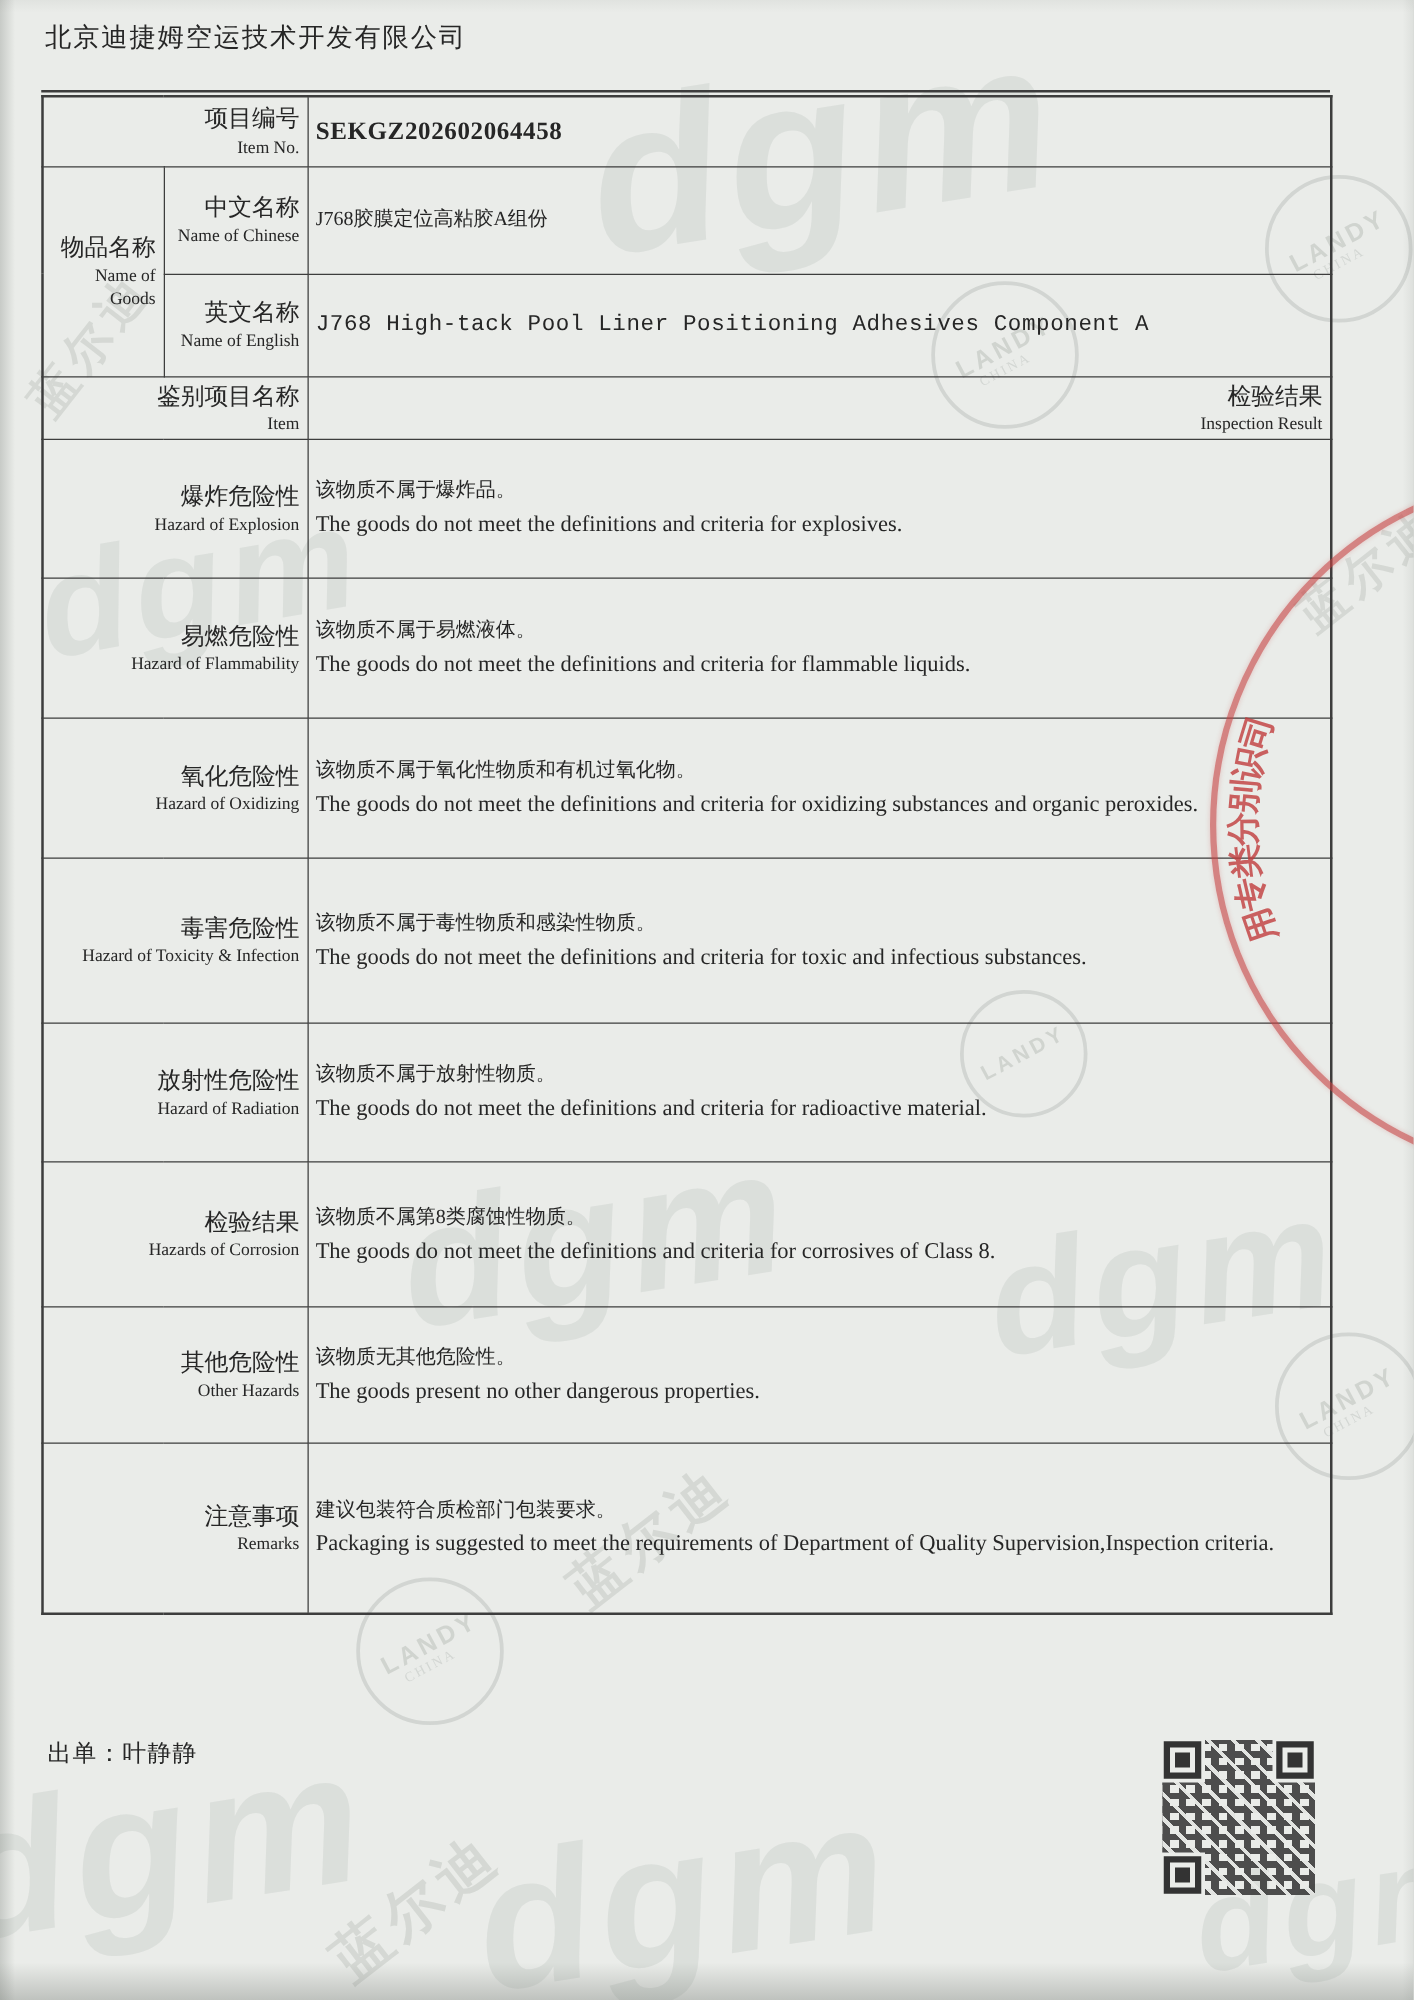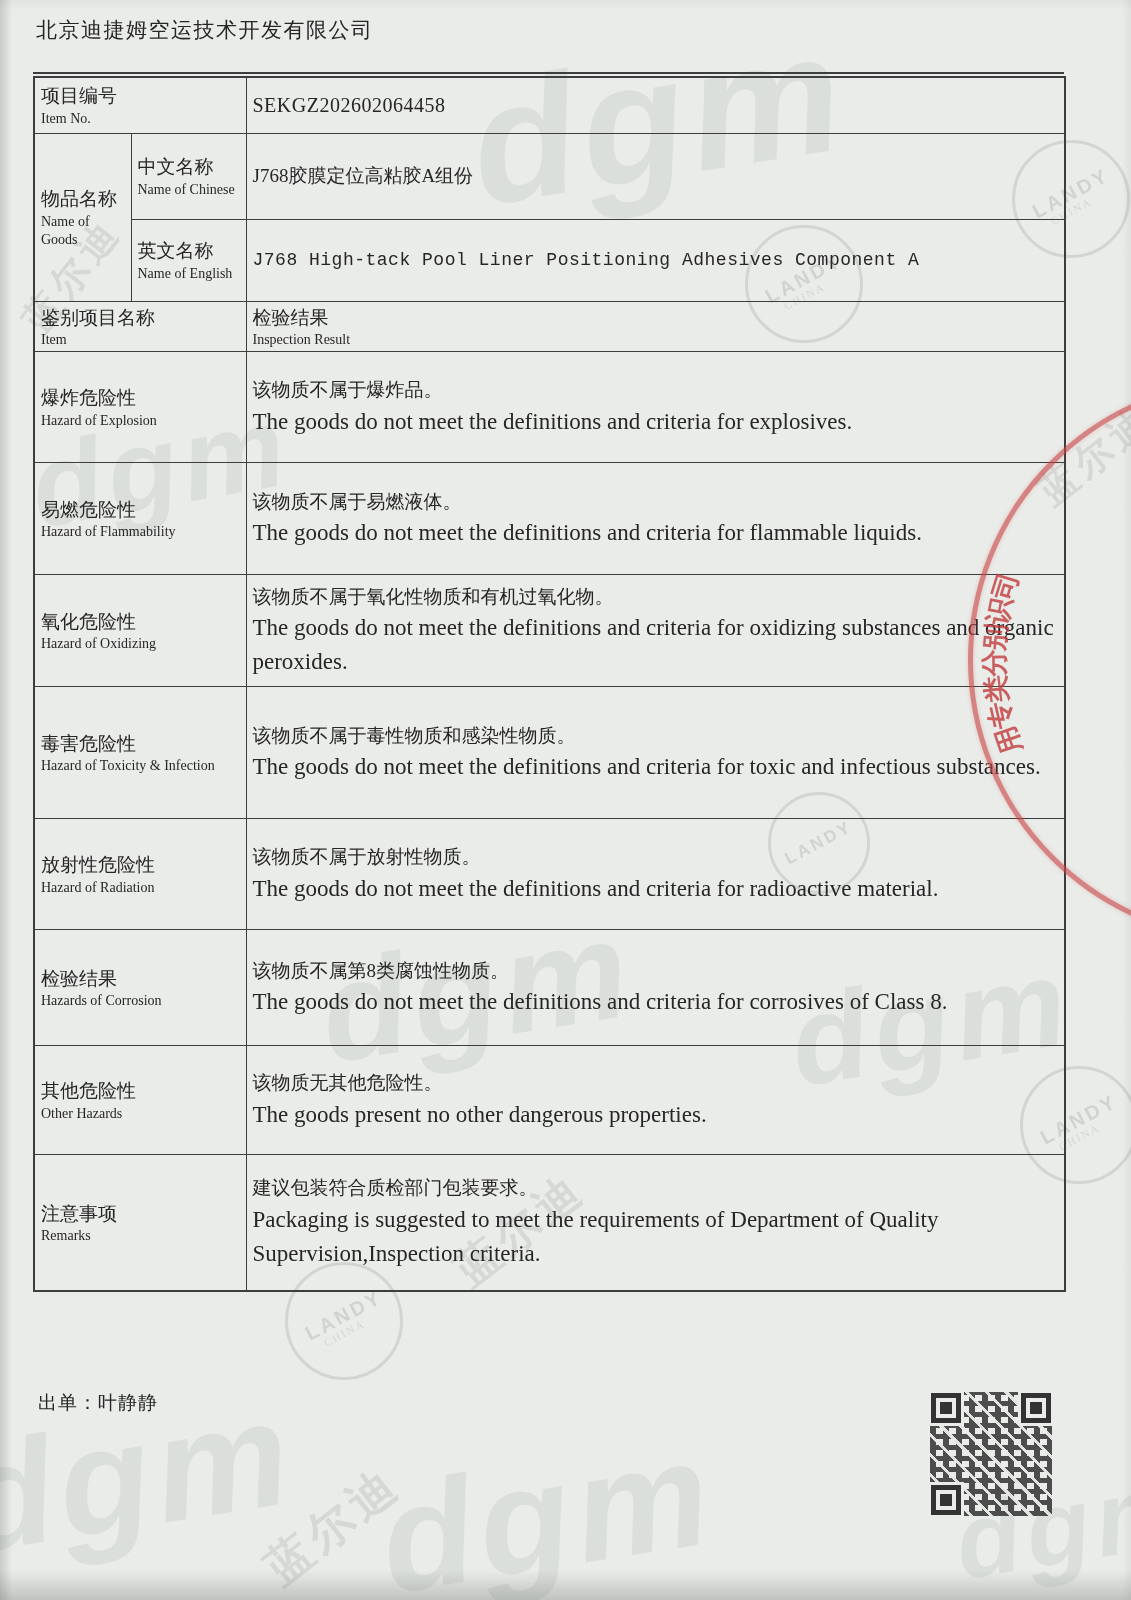--- a/index.html
+++ b/index.html
@@ -65,27 +65,27 @@
   .pageno{position:absolute;left:33px;top:1438px;width:1029px;text-align:center;
     font-size:18px;letter-spacing:3px;z-index:3;}
 
   
   table.doc{
     position:absolute;left:33px;top:76px;width:1031px;z-index:2;
     border-collapse:collapse;table-layout:fixed;
     border:2px solid #3d3d3d;background:transparent;
   }
   table.doc td{border:1.5px solid #3d3d3d;padding:2px 6px;vertical-align:middle;}
-  .lab{text-align:left;}
+  .lab{text-align:right;}
   .lzh{display:block;font-size:19px;line-height:1.45;}
   .len{display:block;font-size:14px;line-height:1.3;}
   .val{text-align:left;padding-left:10px;padding-right:12px;}
-  .vzh{display:block;font-size:19px;line-height:1.55;}
-  .ven{display:block;font-size:23px;line-height:1.5;}
-  .itemno{font-size:20px;font-weight:400;letter-spacing:.5px;}
+  .vzh{display:block;font-size:16px;line-height:1.55;}
+  .ven{display:block;font-size:18px;line-height:1.5;}
+  .itemno{font-size:20px;font-weight:700;letter-spacing:.5px;}
   .monoval{font-family:"Liberation Mono","DejaVu Sans Mono",monospace;font-size:18px;letter-spacing:.5px;}
   tr.h56{height:56px} tr.h86{height:86px} tr.h82{height:82px} tr.h50{height:50px}
   tr.h111{height:111px} tr.h112{height:112px} tr.h132{height:132px}
   tr.h116{height:116px} tr.h109{height:109px} tr.h120{height:136px}
 
   
   .stamp{position:absolute;inset:0;pointer-events:none;z-index:4;}
   .ring{position:absolute;left:968px;top:378px;width:554px;height:554px;
     border:5px solid rgba(199,66,66,.62);border-radius:50%;
     box-shadow:0 0 4px rgba(199,66,66,.25), inset 0 0 4px rgba(199,66,66,.25);}

